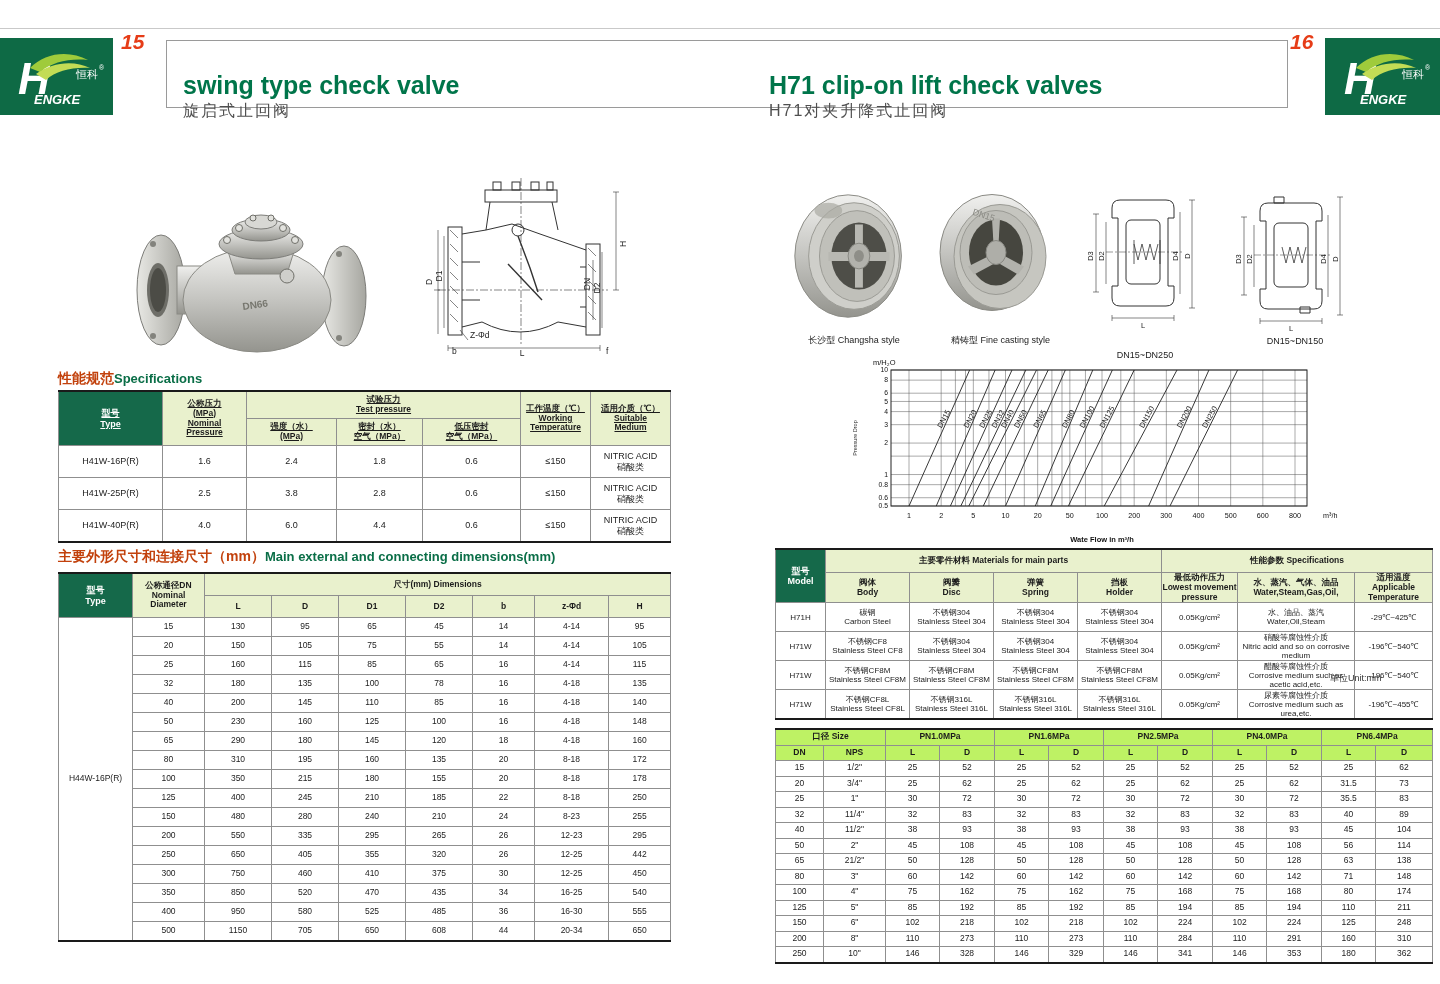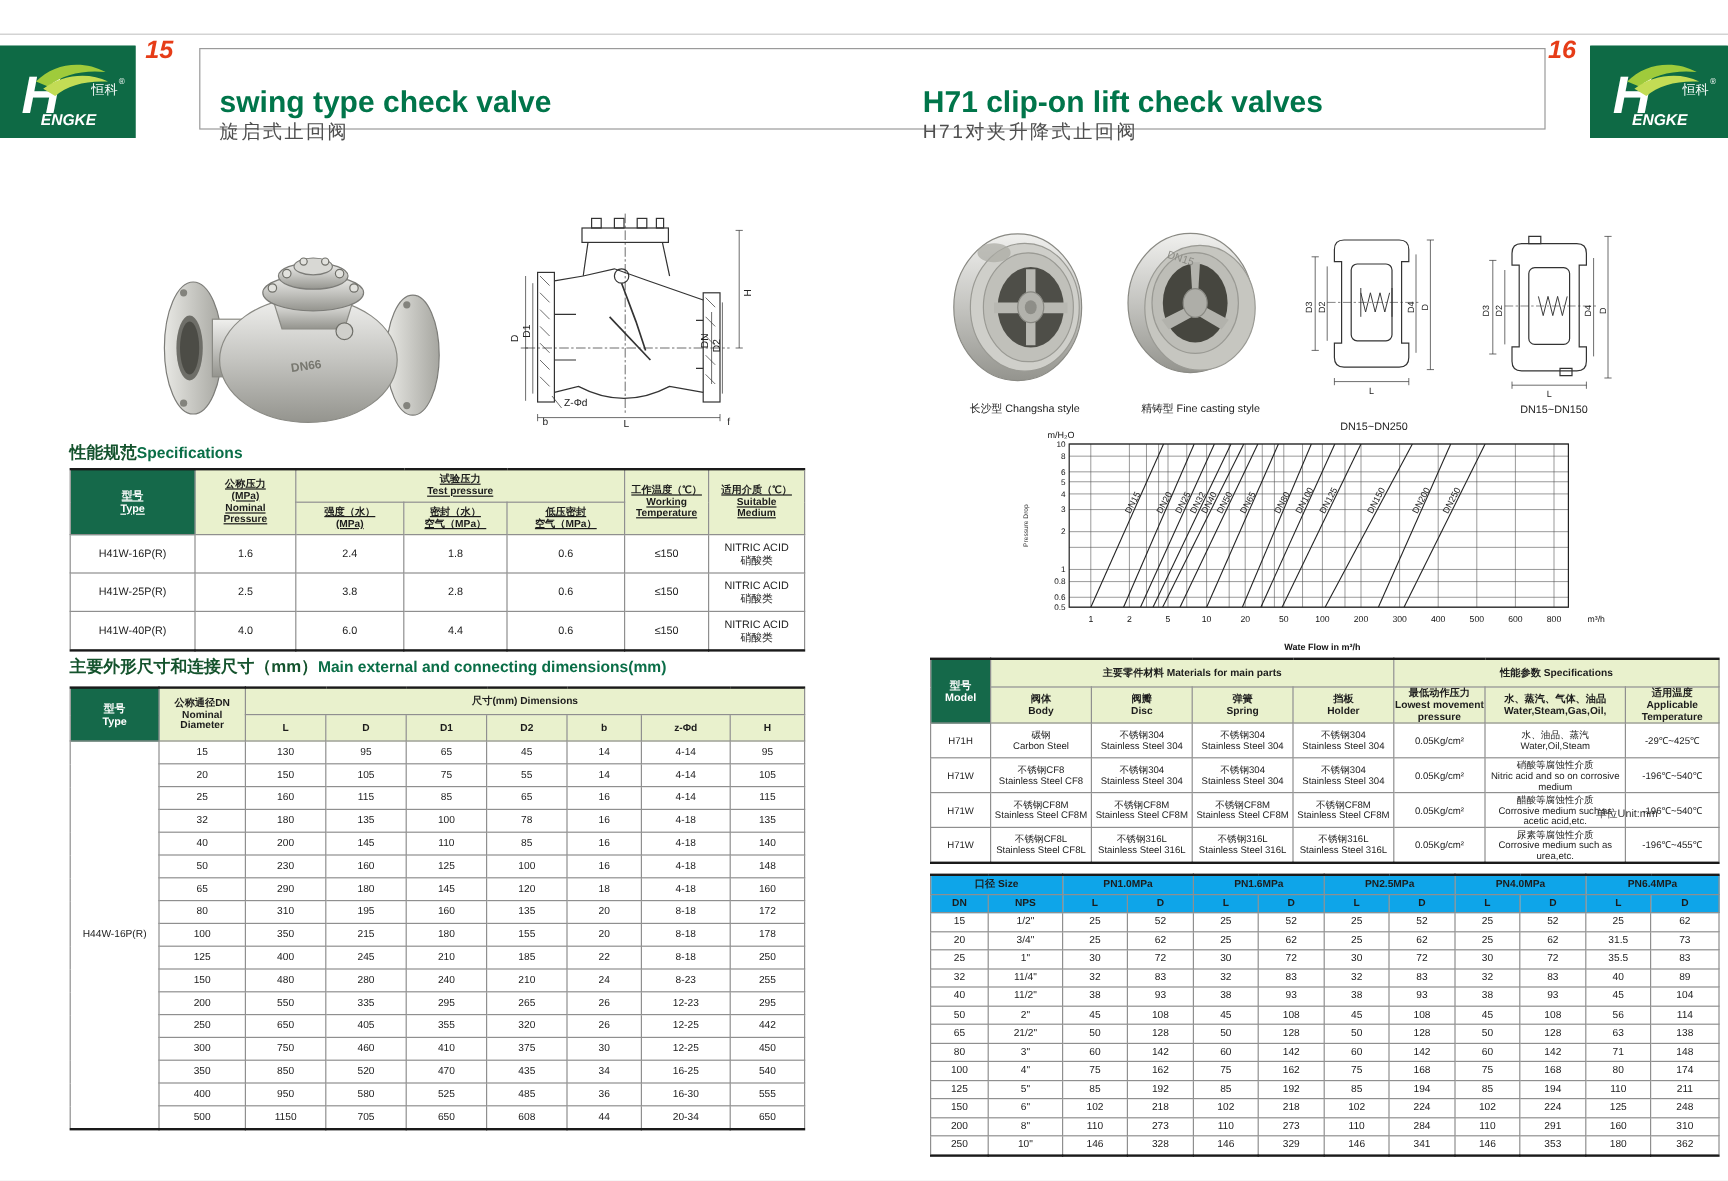--- a/index.html
+++ b/index.html
@@ -16,40 +16,40 @@
   .pn-left{left:121px;top:30px;}
   .pn-right{left:1290px;top:30px;}
   .titlebox{left:166px;top:40px;width:1120px;height:66px;border:1px solid #9a9a9a;}
   .tblock{position:absolute;top:5px;margin-top:24px;}
   .tl{left:16px;} .tr{left:602px;}
   .title-en{font-size:25px;font-weight:bold;color:#00754a;line-height:30px;}
   .title-zh{font-size:16px;color:#4f4f4f;letter-spacing:2px;line-height:22px;}
 
   
   .sec-h{white-space:nowrap;}
-  .sec-h .zh{font-size:14px;font-weight:bold;color:#14532d;}
+  .sec-h .zh{font-size:14px;font-weight:bold;color:#c2410c;}
   .sec-h .en{font-size:13px;font-weight:bold;color:#0a6e47;}
   .unit-lbl{font-size:9px;color:#333;}
 
   
   table{border-collapse:collapse;table-layout:fixed;width:100%;}
   th,td{border:1px solid #8f8f8f;text-align:center;vertical-align:middle;
         white-space:pre-line;padding:0;color:#1c1c1c;line-height:1.15;}
   .tbl{border-top:2px solid #1a1a1a;border-bottom:2px solid #1a1a1a;}
   .hdr{background:#e9f1cd;font-weight:bold;font-size:8.5px;}
   .dk{background:#15694a;color:#ffffff;font-weight:bold;font-size:9px;}
   .spec-tbl td{font-size:9px;height:31px;}
   .spec-tbl th{height:26px;text-decoration:underline;}
   .dims-tbl td{font-size:8.5px;height:18px;}
   .dims-tbl th{height:21px;}
   .mat-tbl td{font-size:8px;height:28px;}
   .mat-tbl th{height:22px;}
   .out-tbl td{font-size:8.5px;height:14.5px;}
   .out-tbl th{height:14.5px;}
-  .out-tbl .hdr{background:#0ea5e9;font-size:8.5px;}
+  .out-tbl .hdr{background:#bef264;font-size:8.5px;}
   .typecell{font-size:8.5px;}
 
   .caption{font-size:9px;color:#222;text-align:center;}
   svg text{font-family:"Liberation Sans",sans-serif;}
 </style>
 </head>
 <body>
 
 <div class="page">
   <div class="abs rule-top"></div>

